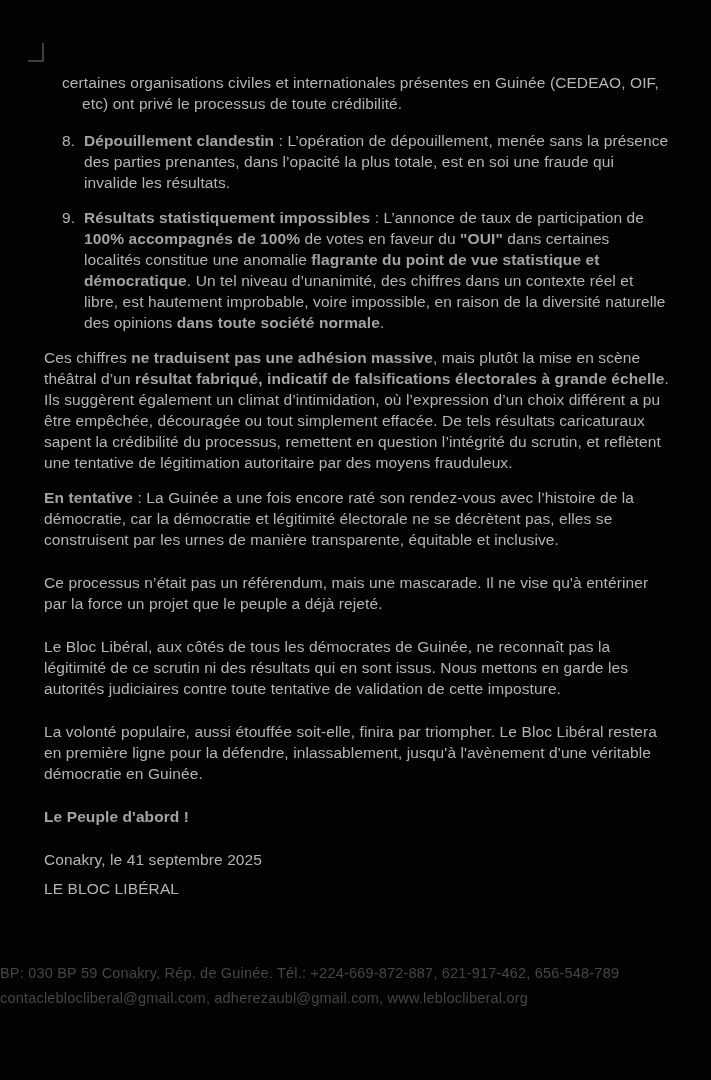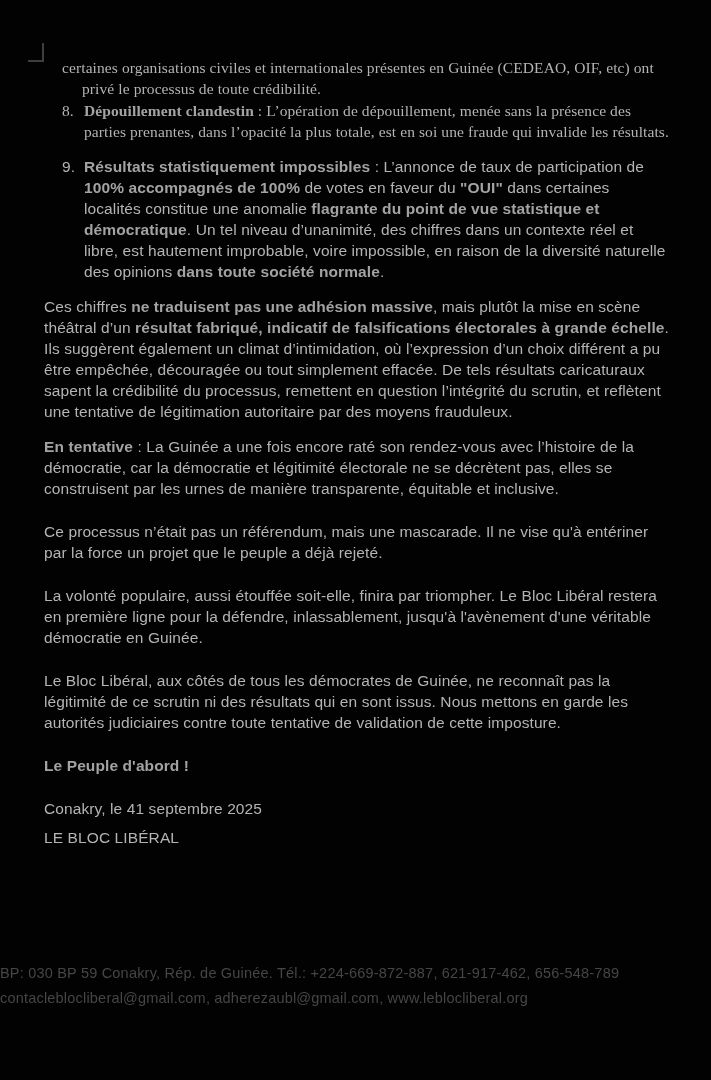--- a/index.html
+++ b/index.html
@@ -24,21 +24,21 @@
     position: absolute;
     left: 44px;
     top: 56px;
     width: 625px;
     color: #b4b4b4;
     font-size: 15.5px;
     line-height: 21px;
     letter-spacing: 0.1px;
   }
   .block { margin: 0; }
-  .gap-none { margin-top: 1px; font-family: Liberation Serif, serif; }
+  .gap-none { margin-top: 16px; }
   .gap-sm   { margin-top: 8px; }
   .gap-md   { margin-top: 14px; }
   .gap-lg   { margin-top: 22px; }
   .b { font-weight: 700; color: #a3a3a3; }
   .hang {
     padding-left: 38px;
     text-indent: -20px;
   }
   .list-item {
     position: relative;
@@ -66,22 +66,22 @@
 <div class="page">
   <div class="corner-mark"></div>
 
   <div class="content">
       <div class="block hang gap-none"><span>certaines organisations civiles et internationales présentes en Guinée (CEDEAO, OIF, etc) ont privé le processus de toute crédibilité.</span></div>
       <div class="block list-item gap-none"><span class="num">8.</span><span class="b">Dépouillement clandestin</span><span> : L’opération de dépouillement, menée sans la présence des parties prenantes, dans l’opacité la plus totale, est en soi une fraude qui invalide les résultats.</span></div>
       <div class="block list-item gap-md"><span class="num">9.</span><span class="b">Résultats statistiquement impossibles</span><span> : L’annonce de taux de participation de </span><span class="b">100% accompagnés de 100%</span><span> de votes en faveur du </span><span class="b">"OUI"</span><span> dans certaines localités constitue une anomalie </span><span class="b">flagrante du point de vue statistique et démocratique</span><span>. Un tel niveau d’unanimité, des chiffres dans un contexte réel et libre, est hautement improbable, voire impossible, en raison de la diversité naturelle des opinions </span><span class="b">dans toute société normale</span><span>.</span></div>
       <div class="block para gap-md"><span>Ces chiffres </span><span class="b">ne traduisent pas une adhésion massive</span><span>, mais plutôt la mise en scène théâtral d’un </span><span class="b">résultat fabriqué, indicatif de falsifications électorales à grande échelle</span><span>. Ils suggèrent également un climat d’intimidation, où l’expression d’un choix différent a pu être empêchée, découragée ou tout simplement effacée.  De tels résultats caricaturaux sapent la crédibilité du processus, remettent en question l’intégrité du scrutin, et reflètent une tentative de légitimation autoritaire par des moyens frauduleux.</span></div>
       <div class="block para gap-md"><span class="b">En tentative</span><span> : La Guinée a une fois encore raté son rendez-vous avec l’histoire de la démocratie, car la démocratie et légitimité électorale ne se décrètent pas, elles se construisent par les urnes de manière transparente, équitable et inclusive.</span></div>
       <div class="block para gap-lg"><span>Ce processus n’était pas un référendum, mais une mascarade. Il ne vise qu'à entériner par la force un projet que le peuple a déjà rejeté.</span></div>
+      <div class="block para gap-lg"><span>Le Bloc Libéral, aux côtés de tous les démocrates de Guinée, ne reconnaît pas la légitimité de ce scrutin ni des résultats qui en sont issus. Nous mettons en garde les autorités judiciaires contre toute tentative de validation de cette imposture.</span></div>
       <div class="block para gap-lg"><span>La volonté populaire, aussi étouffée soit-elle, finira par triompher. Le Bloc Libéral restera en première ligne pour la défendre, inlassablement, jusqu'à l'avènement d'une véritable démocratie en Guinée.</span></div>
-      <div class="block para gap-lg"><span>Le Bloc Libéral, aux côtés de tous les démocrates de Guinée, ne reconnaît pas la légitimité de ce scrutin ni des résultats qui en sont issus. Nous mettons en garde les autorités judiciaires contre toute tentative de validation de cette imposture.</span></div>
       <div class="block para gap-lg"><span class="b">Le Peuple d'abord !</span></div>
       <div class="block para gap-lg"><span>Conakry, le 41 septembre 2025</span></div>
       <div class="block para gap-sm"><span>LE BLOC LIBÉRAL</span></div>
     </div>
 
   <div class="footer">
     <div>BP: 030 BP 59 Conakry, Rép. de Guinée. Tél.: +224-669-872-887, 621-917-462, 656-548-789</div>
     <div>contacleblocliberal@gmail.com, adherezaubl@gmail.com, www.leblocliberal.org</div>
   </div>
 </div>

